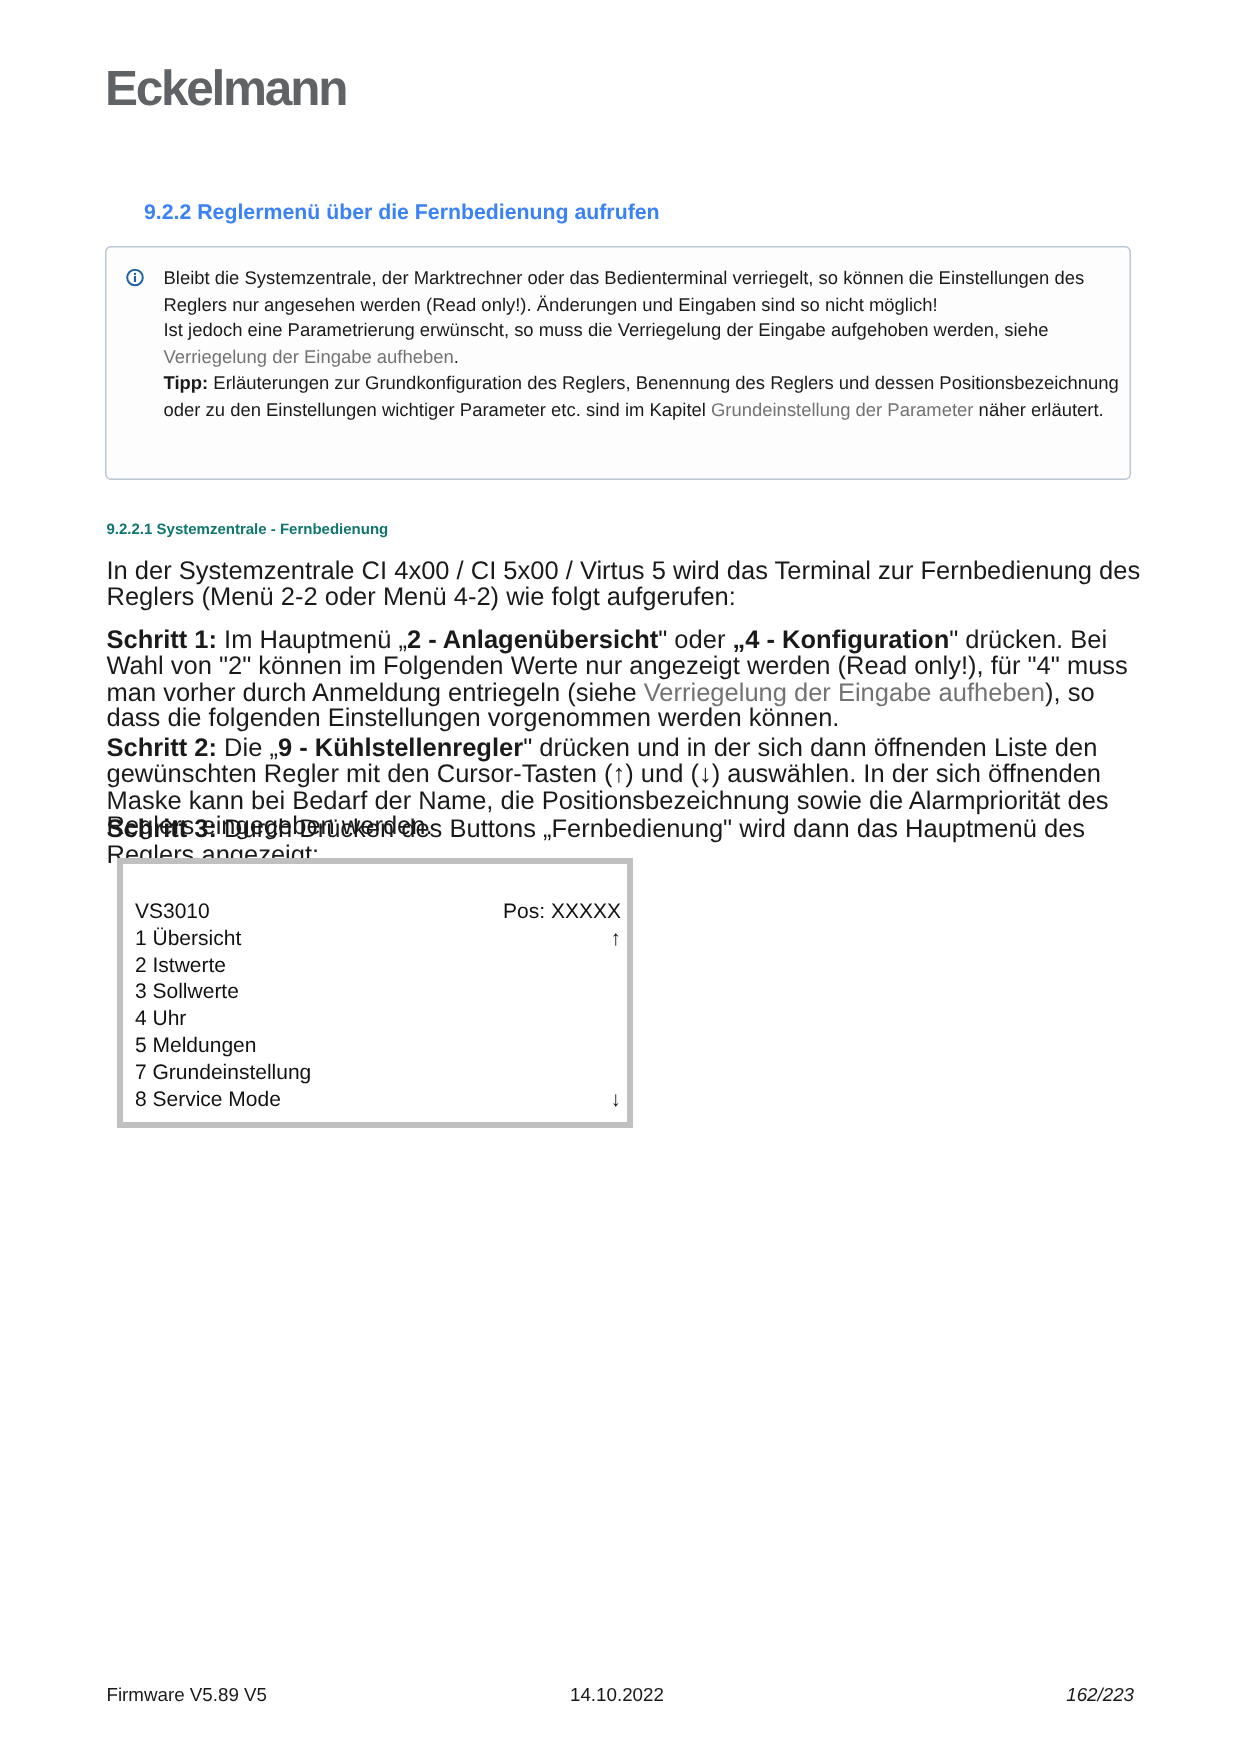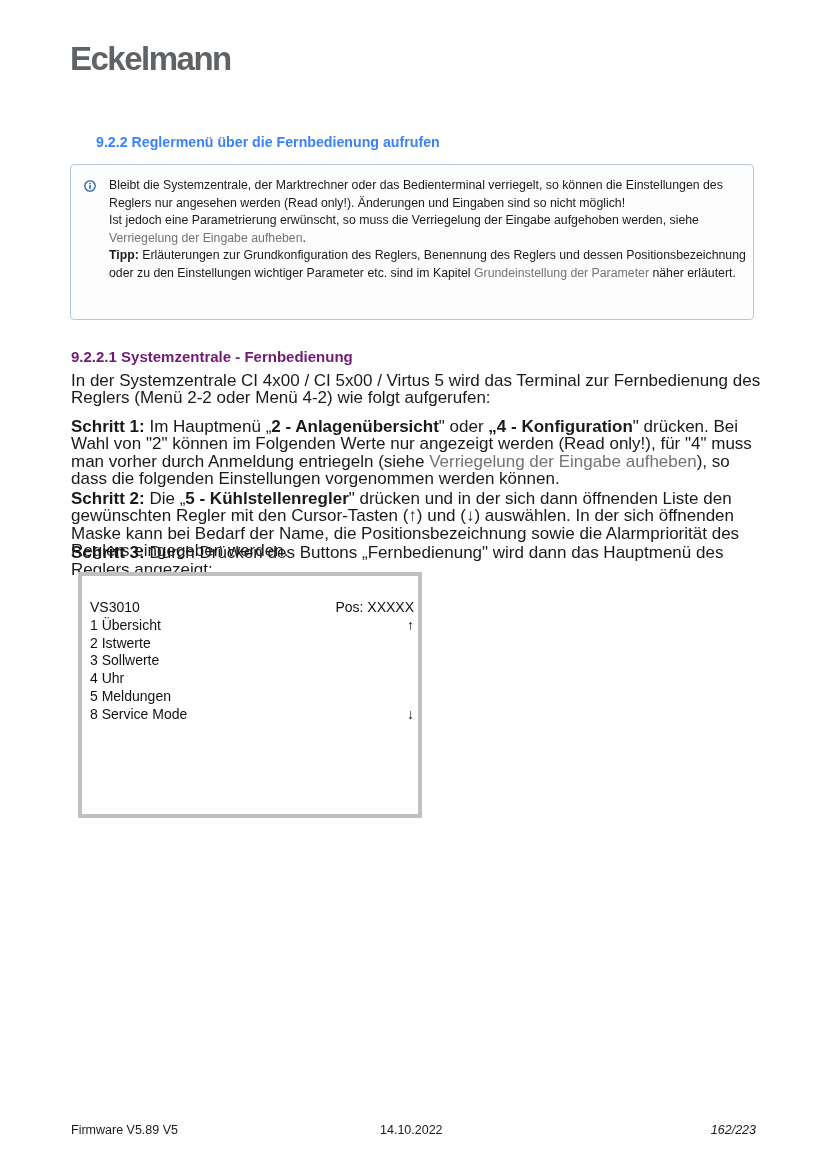--- a/index.html
+++ b/index.html
@@ -25,29 +25,29 @@
     position: absolute; left: 13px; top: 13px; width: 12px; height: 12px;
   }
   .info-text {
     position: absolute; left: 38px; top: 12px; width: 640px;
     font-size: 12.3px; line-height: 17.6px; color: #1a1a1a;
   }
   .info-text p { margin: 0; }
   a.link { color: #737373; text-decoration: none; }
   .h3 {
     position: absolute; left: 71px; top: 348px;
-    font-size: 15px; font-weight: 700; color: #701a75;
+    font-size: 10px; font-weight: 700; color: #0f766e;
   }
   .para {
     position: absolute; left: 71px; width: 690px;
     font-size: 17px; line-height: 17.4px; color: #1a1a1a; margin: 0;
   }
   .para b { font-weight: 700; }
   .terminal {
-    position: absolute; left: 78px; top: 572px; width: 344px; height: 246px;
+    position: absolute; left: 78px; top: 572px; width: 344px; height: 180px;
     box-sizing: border-box; border: 4px solid #c0c0c0; background: #fff;
   }
   .term-inner {
     position: absolute; left: 8px; top: 23px; width: 324px;
     font-size: 14px; line-height: 17.8px; color: #111;
   }
   .term-row { display: flex; justify-content: space-between; height: 17.8px; }
   .footer {
     position: absolute; top: 1123px; font-size: 12.5px; color: #1a1a1a;
   }
@@ -73,21 +73,21 @@
     <p><b>Tipp:</b><span> Erläuterungen zur Grundkonfiguration des Reglers, Benennung des Reglers und dessen Positionsbezeichnung oder zu den Einstellungen wichtiger Parameter etc. sind im Kapitel </span><a class="link">Grundeinstellung der Parameter</a><span> näher erläutert.</span></p>
   </div>
 </div>
 
 <div class="h3">9.2.2.1  Systemzentrale - Fernbedienung</div>
 
 <p class="para" style="top:372px;">In der Systemzentrale CI 4x00 / CI 5x00 / Virtus 5 wird das Terminal zur Fernbedienung des Reglers (Menü 2-2 oder Menü 4-2) wie folgt aufgerufen:</p>
 
 <p class="para" style="top:418px;"><b>Schritt 1:</b><span> Im Hauptmenü „</span><b>2 - Anlagenübersicht</b><span>" oder </span><b>„4 - Konfiguration</b><span>" drücken. Bei Wahl von "2" können im Folgenden Werte nur angezeigt werden (Read only!), für "4" muss man vorher durch Anmeldung entriegeln (siehe </span><a class="link">Verriegelung der Eingabe aufheben</a><span>), so dass die folgenden Einstellungen vorgenommen werden können.</span></p>
 
-<p class="para" style="top:490px;"><b>Schritt 2:</b><span> Die „</span><b>5 - Kühlstellenregler</b><span>" drücken und in der sich dann öffnenden Liste den gewünschten Regler mit den Cursor-Tasten (↑) und (↓) auswählen. In der sich öffnenden Maske kann bei Bedarf der Name, die Positionsbezeichnung sowie die Alarmpriorität des Reglers eingegeben werden.</span></p>
+<p class="para" style="top:490px;"><b>Schritt 2:</b><span> Die „</span><b>9 - Kühlstellenregler</b><span>" drücken und in der sich dann öffnenden Liste den gewünschten Regler mit den Cursor-Tasten (↑) und (↓) auswählen. In der sich öffnenden Maske kann bei Bedarf der Name, die Positionsbezeichnung sowie die Alarmpriorität des Reglers eingegeben werden.</span></p>
 
 <p class="para" style="top:544px;"><b>Schritt 3:</b><span> Durch Drücken des Buttons „Fernbedienung" wird dann das Hauptmenü des Reglers angezeigt:</span></p>
 
 <div class="terminal">
   <div class="term-inner">
     <div class="term-row">
       <span>VS3010</span>
       <span>Pos: XXXXX</span>
     </div>
     <div class="term-row">
@@ -100,20 +100,23 @@
     <div class="term-row">
         <span>3 Sollwerte</span>
       </div>
     <div class="term-row">
         <span>4 Uhr</span>
       </div>
     <div class="term-row">
         <span>5 Meldungen</span>
       </div>
     <div class="term-row">
+        <span>7 Grundeinstellung</span>
+      </div>
+    <div class="term-row">
       <span>8 Service Mode</span>
       <span>↓</span>
     </div>
   </div>
 </div>
 
 <div class="footer" style="left:71px;">Firmware V5.89 V5</div>
 <div class="footer" style="left:380px;">14.10.2022</div>
 <div class="footer" style="right:71px;font-style:italic;">162/223</div>
 

